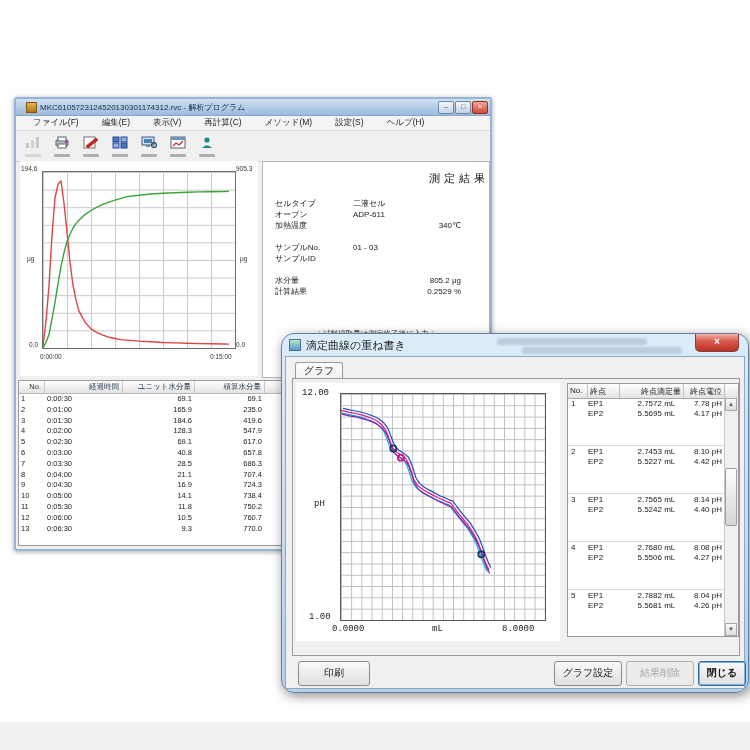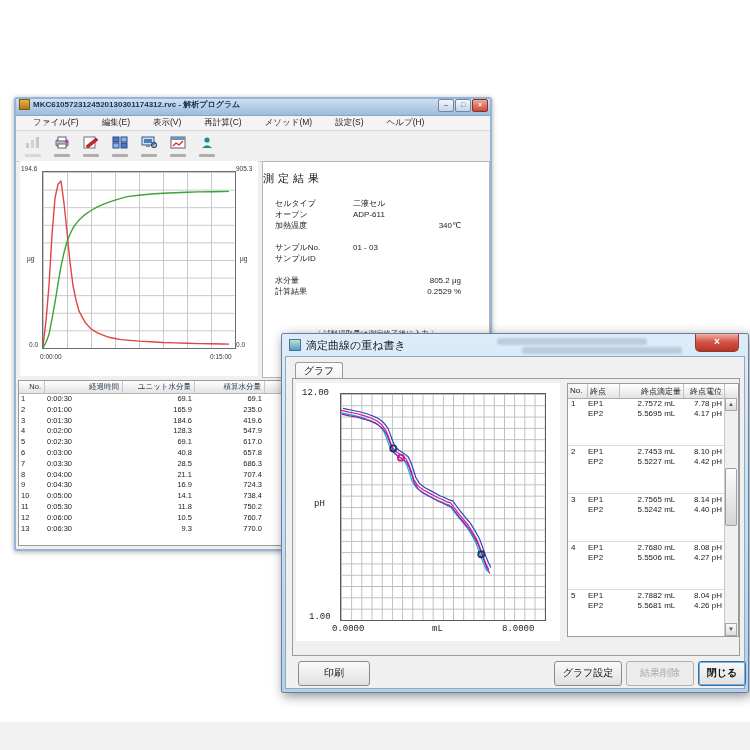--- a/index.html
+++ b/index.html
@@ -3,22 +3,22 @@
 <meta charset="utf-8">
 <style>
   html,body{margin:0;padding:0;}
   #desktop{position:relative;width:750px;height:750px;background:#ffffff;overflow:hidden;
            font-family:"Liberation Sans","DejaVu Sans",sans-serif;color:#1a1a1a;}
   .footer-strip{position:absolute;left:0;top:722px;width:750px;height:28px;background:#f1f1f1;}
 
   
   #win-main{position:absolute;left:14px;top:97px;width:474px;height:450px;background:#f0f0f0;
             border:2px solid #96b4d6;border-radius:3px;box-shadow:0 1px 5px rgba(0,0,0,.35);}
-  .tb-main{height:16px;background:linear-gradient(#cfe0f2,#9cbbdd);display:flex;
-           padding:0 2px 0 3px;border-bottom:1px solid #87a5c6;font-weight:bold;}
+  .tb-main{height:16px;background:linear-gradient(#cfe0f2,#9cbbdd);display:flex;align-items:center;
+           padding:0 2px 0 10px;border-bottom:1px solid #87a5c6;}
   .tb-main .app-ico{width:9px;height:9px;background:linear-gradient(#e8b24a,#b07818);border:1px solid #7d5a14;margin-right:3px;flex:none;}
   .tb-main .title{font-size:8px;color:#14304f;white-space:nowrap;overflow:hidden;flex:1;}
   .winbtn{width:14px;height:11px;margin-left:1px;border:1px solid #6f87a3;border-radius:2px;
           background:linear-gradient(#f4f8fc,#c4d4e6);font-size:7px;line-height:9px;text-align:center;color:#40566e;flex:none;}
   .winbtn.close{background:linear-gradient(#f0a49a,#ce4a3c);color:#fff;border-color:#8e3228;}
   .menubar{height:14px;background:#f4f4f4;border-bottom:1px solid #dcdcdc;display:flex;align-items:center;
            padding-left:4px;gap:10px;font-size:8.5px;color:#222;}
   .menu-item{white-space:nowrap;margin-left:13px;}
   .toolbar{height:30px;background:#f0f0f0;border-bottom:1px solid #d4d4d4;display:flex;align-items:center;
            padding-left:3px;gap:2px;}
@@ -40,31 +40,31 @@
   .kf-thead{display:flex;height:12px;background:linear-gradient(#ffffff,#e3e3e3);border-bottom:1px solid #b8b8b8;color:#20344c;}
   .kf-thead .hc{border-right:1px solid #c6c6c6;padding:1px 3px 0 2px;box-sizing:border-box;text-align:right;white-space:nowrap;overflow:hidden;}
   .kf-row{display:flex;height:10.8px;line-height:10.8px;}
   .kf-row .c{padding:0 3px 0 2px;box-sizing:border-box;white-space:nowrap;overflow:hidden;}
   .cw0{width:26px;text-align:left;}  .cw1{width:78px;}
   .cw2{width:72px;text-align:right;} .cw3{width:70px;text-align:right;}
   .cfill{flex:1;border-right:none !important;}
 
   
   .res-panel{position:absolute;left:246px;top:62px;width:226px;height:215px;background:#fff;border:1px solid #b5b5b5;}
-  .res-title{text-align:left;font-size:11px;letter-spacing:4px;margin-top:9px;color:#111;}
+  .res-title{text-align:right;font-size:11px;letter-spacing:4px;margin-top:9px;color:#111;}
   .res-rows{position:absolute;left:12px;right:12px;top:36px;font-size:8px;color:#222;}
   .res-row{display:flex;height:11px;line-height:11px;}
   .res-row .rl{width:78px;white-space:nowrap;}
   .res-row .rv{flex:1;white-space:nowrap;}
   .res-row .rv.right{text-align:right;padding-right:16px;}
   .res-gap{height:11px;}
   .res-note{position:absolute;left:0;right:0;bottom:38px;text-align:center;font-size:7.5px;color:#333;}
 
   
-  #win-overlay{position:absolute;left:281px;top:333px;width:466px;height:358px;border-radius:2px;
+  #win-overlay{position:absolute;left:281px;top:333px;width:466px;height:358px;border-radius:13px;
                background:linear-gradient(#dcecfa,#b4d0ea);border:1px solid #68809c;
                box-shadow:2px 3px 12px rgba(0,0,0,.45);}
   .tb-ov{position:absolute;left:0;top:0;right:0;height:22px;display:flex;align-items:center;padding-left:7px;}
   .tb-ov .app-ico2{width:10px;height:10px;background:linear-gradient(#bfe3c4,#4f9bd2);border:1px solid #4a6f92;margin-right:5px;flex:none;}
   .tb-ov .title{font-size:11px;color:#101820;text-shadow:0 0 3px #fff;white-space:nowrap;}
   .glass-smudge{position:absolute;height:7px;background:#6d7f93;opacity:.28;border-radius:2px;filter:blur(1px);}
   .close-ov{position:absolute;top:0;right:9px;width:42px;height:17px;border:1px solid #8c3c32;border-top:none;
             border-radius:0 0 5px 5px;background:linear-gradient(#f2b1a5,#d6574a 45%,#b93325);
             color:#fff;font-size:10px;line-height:15px;text-align:center;font-weight:bold;}
   .ov-client{position:absolute;left:3px;top:22px;right:3px;bottom:3px;background:#f0f0f0;border:1px solid #8ea8c2;}

